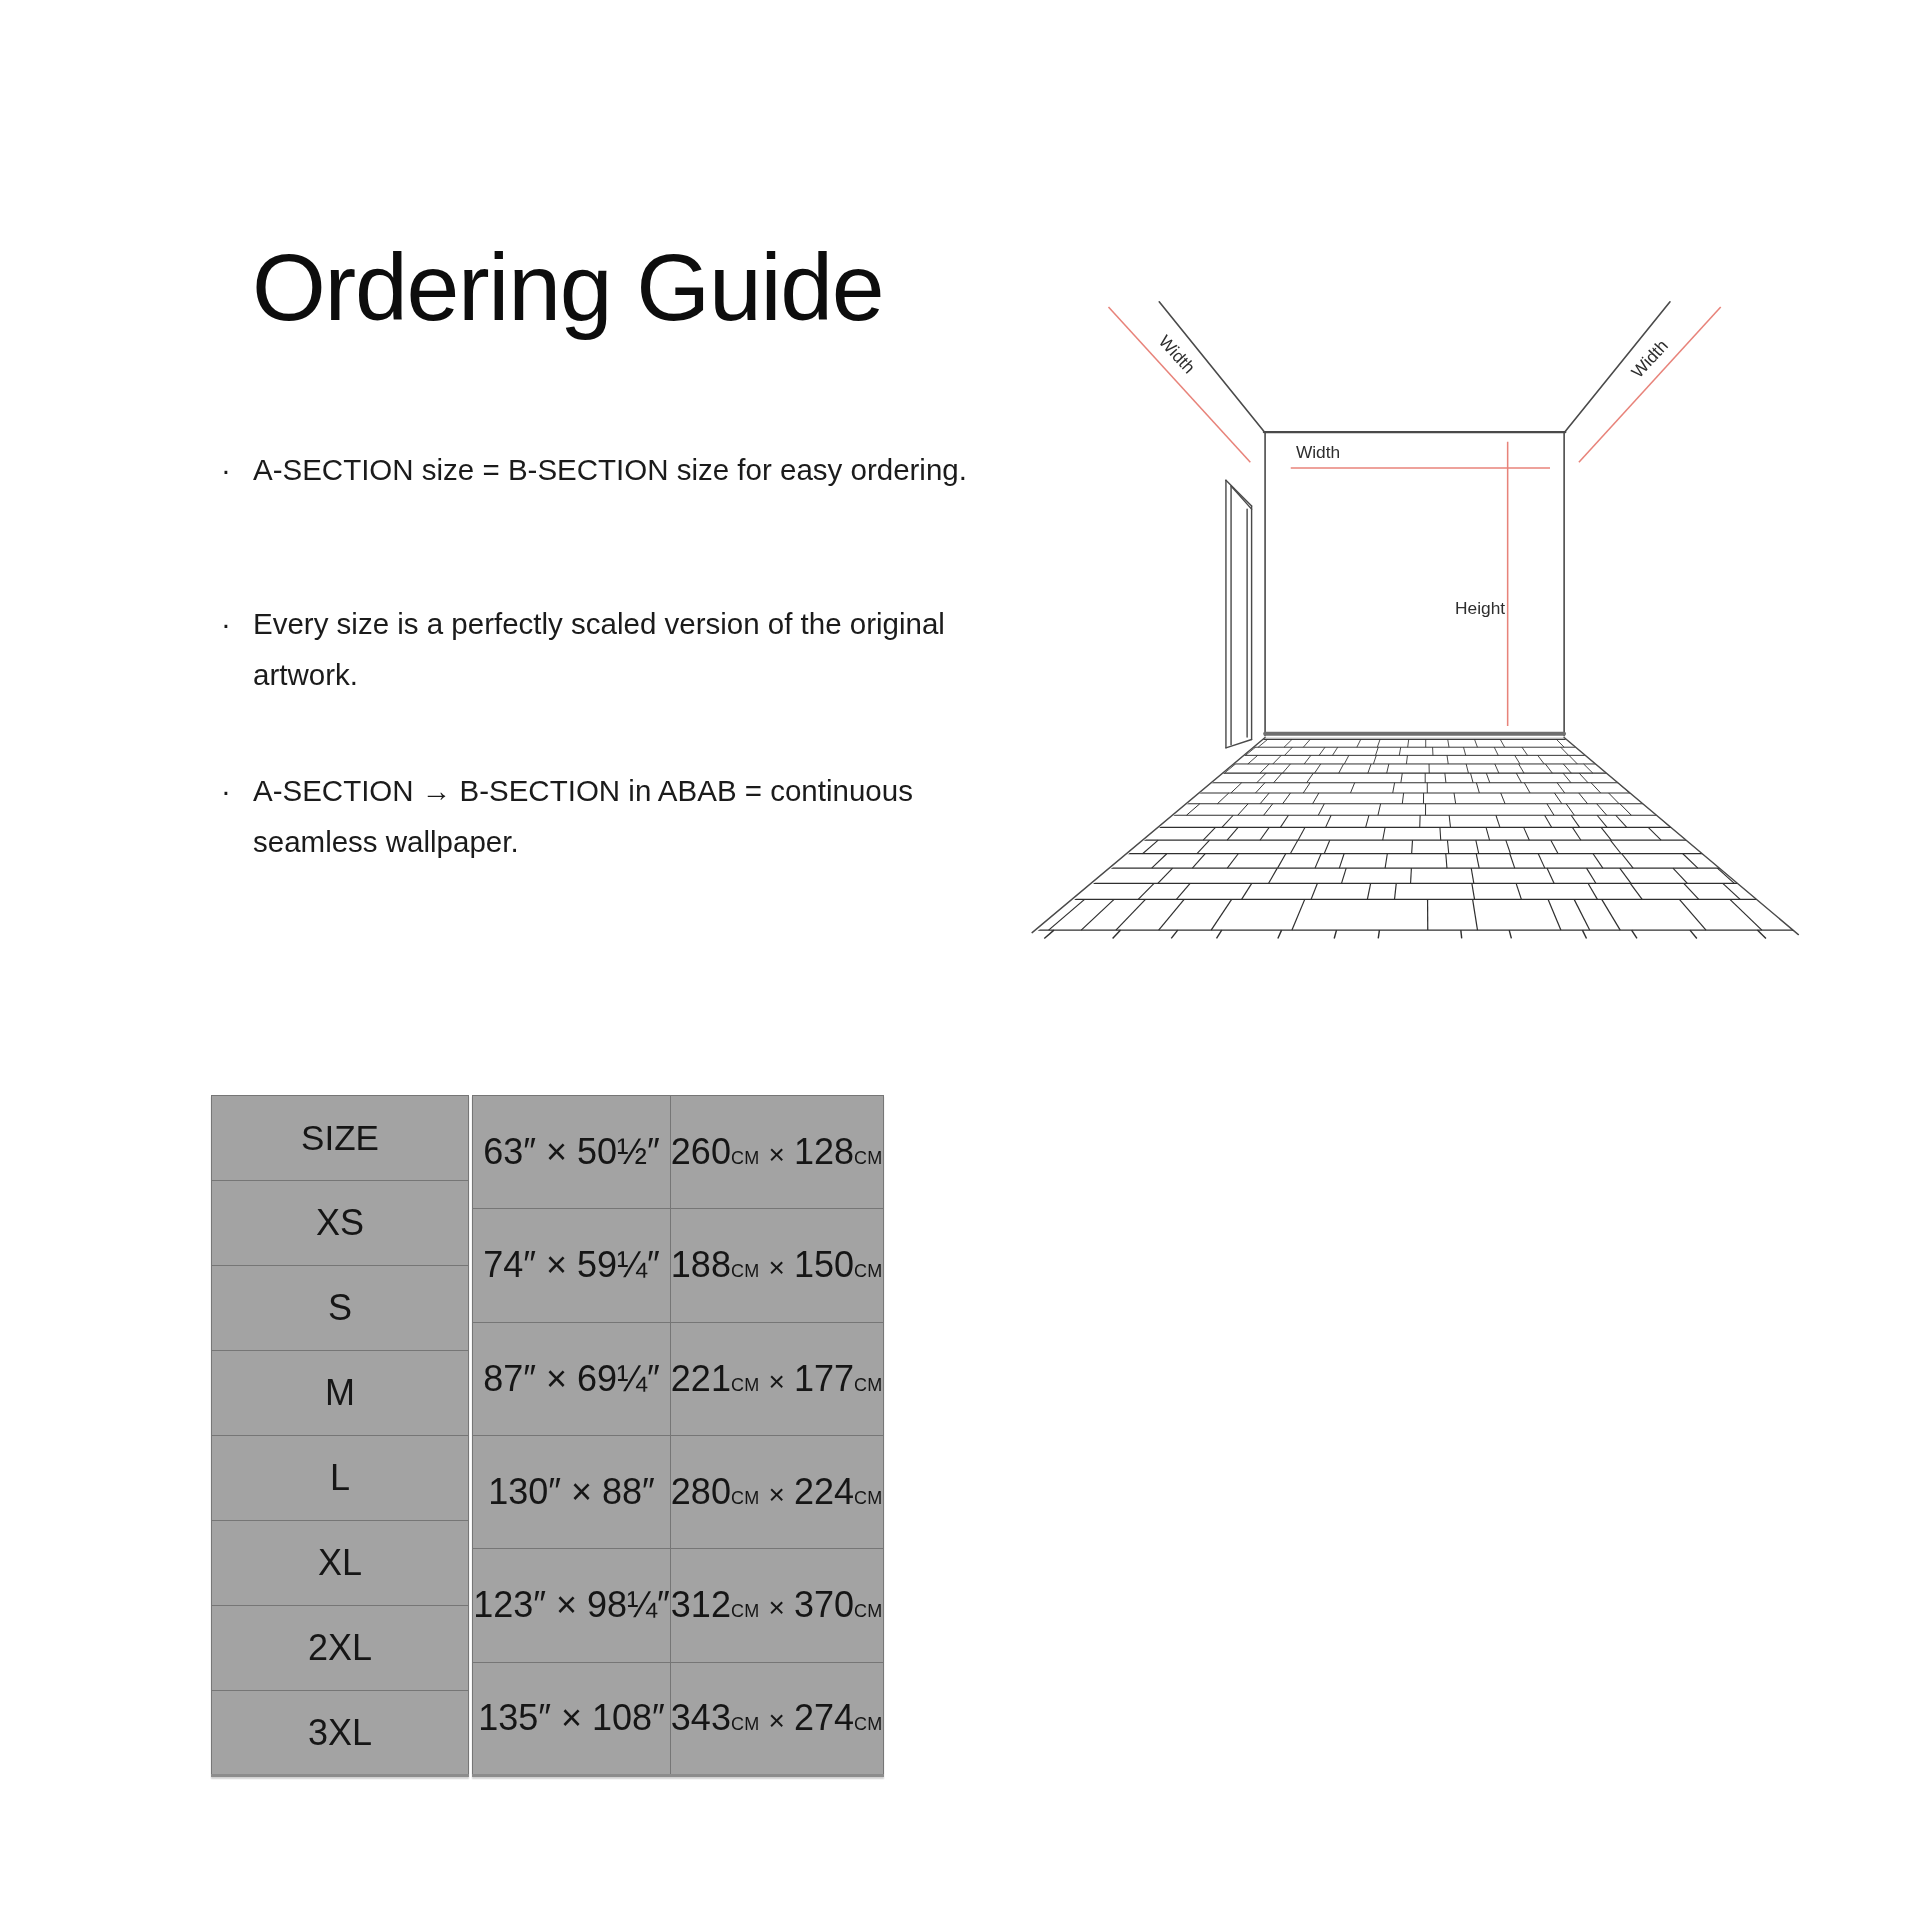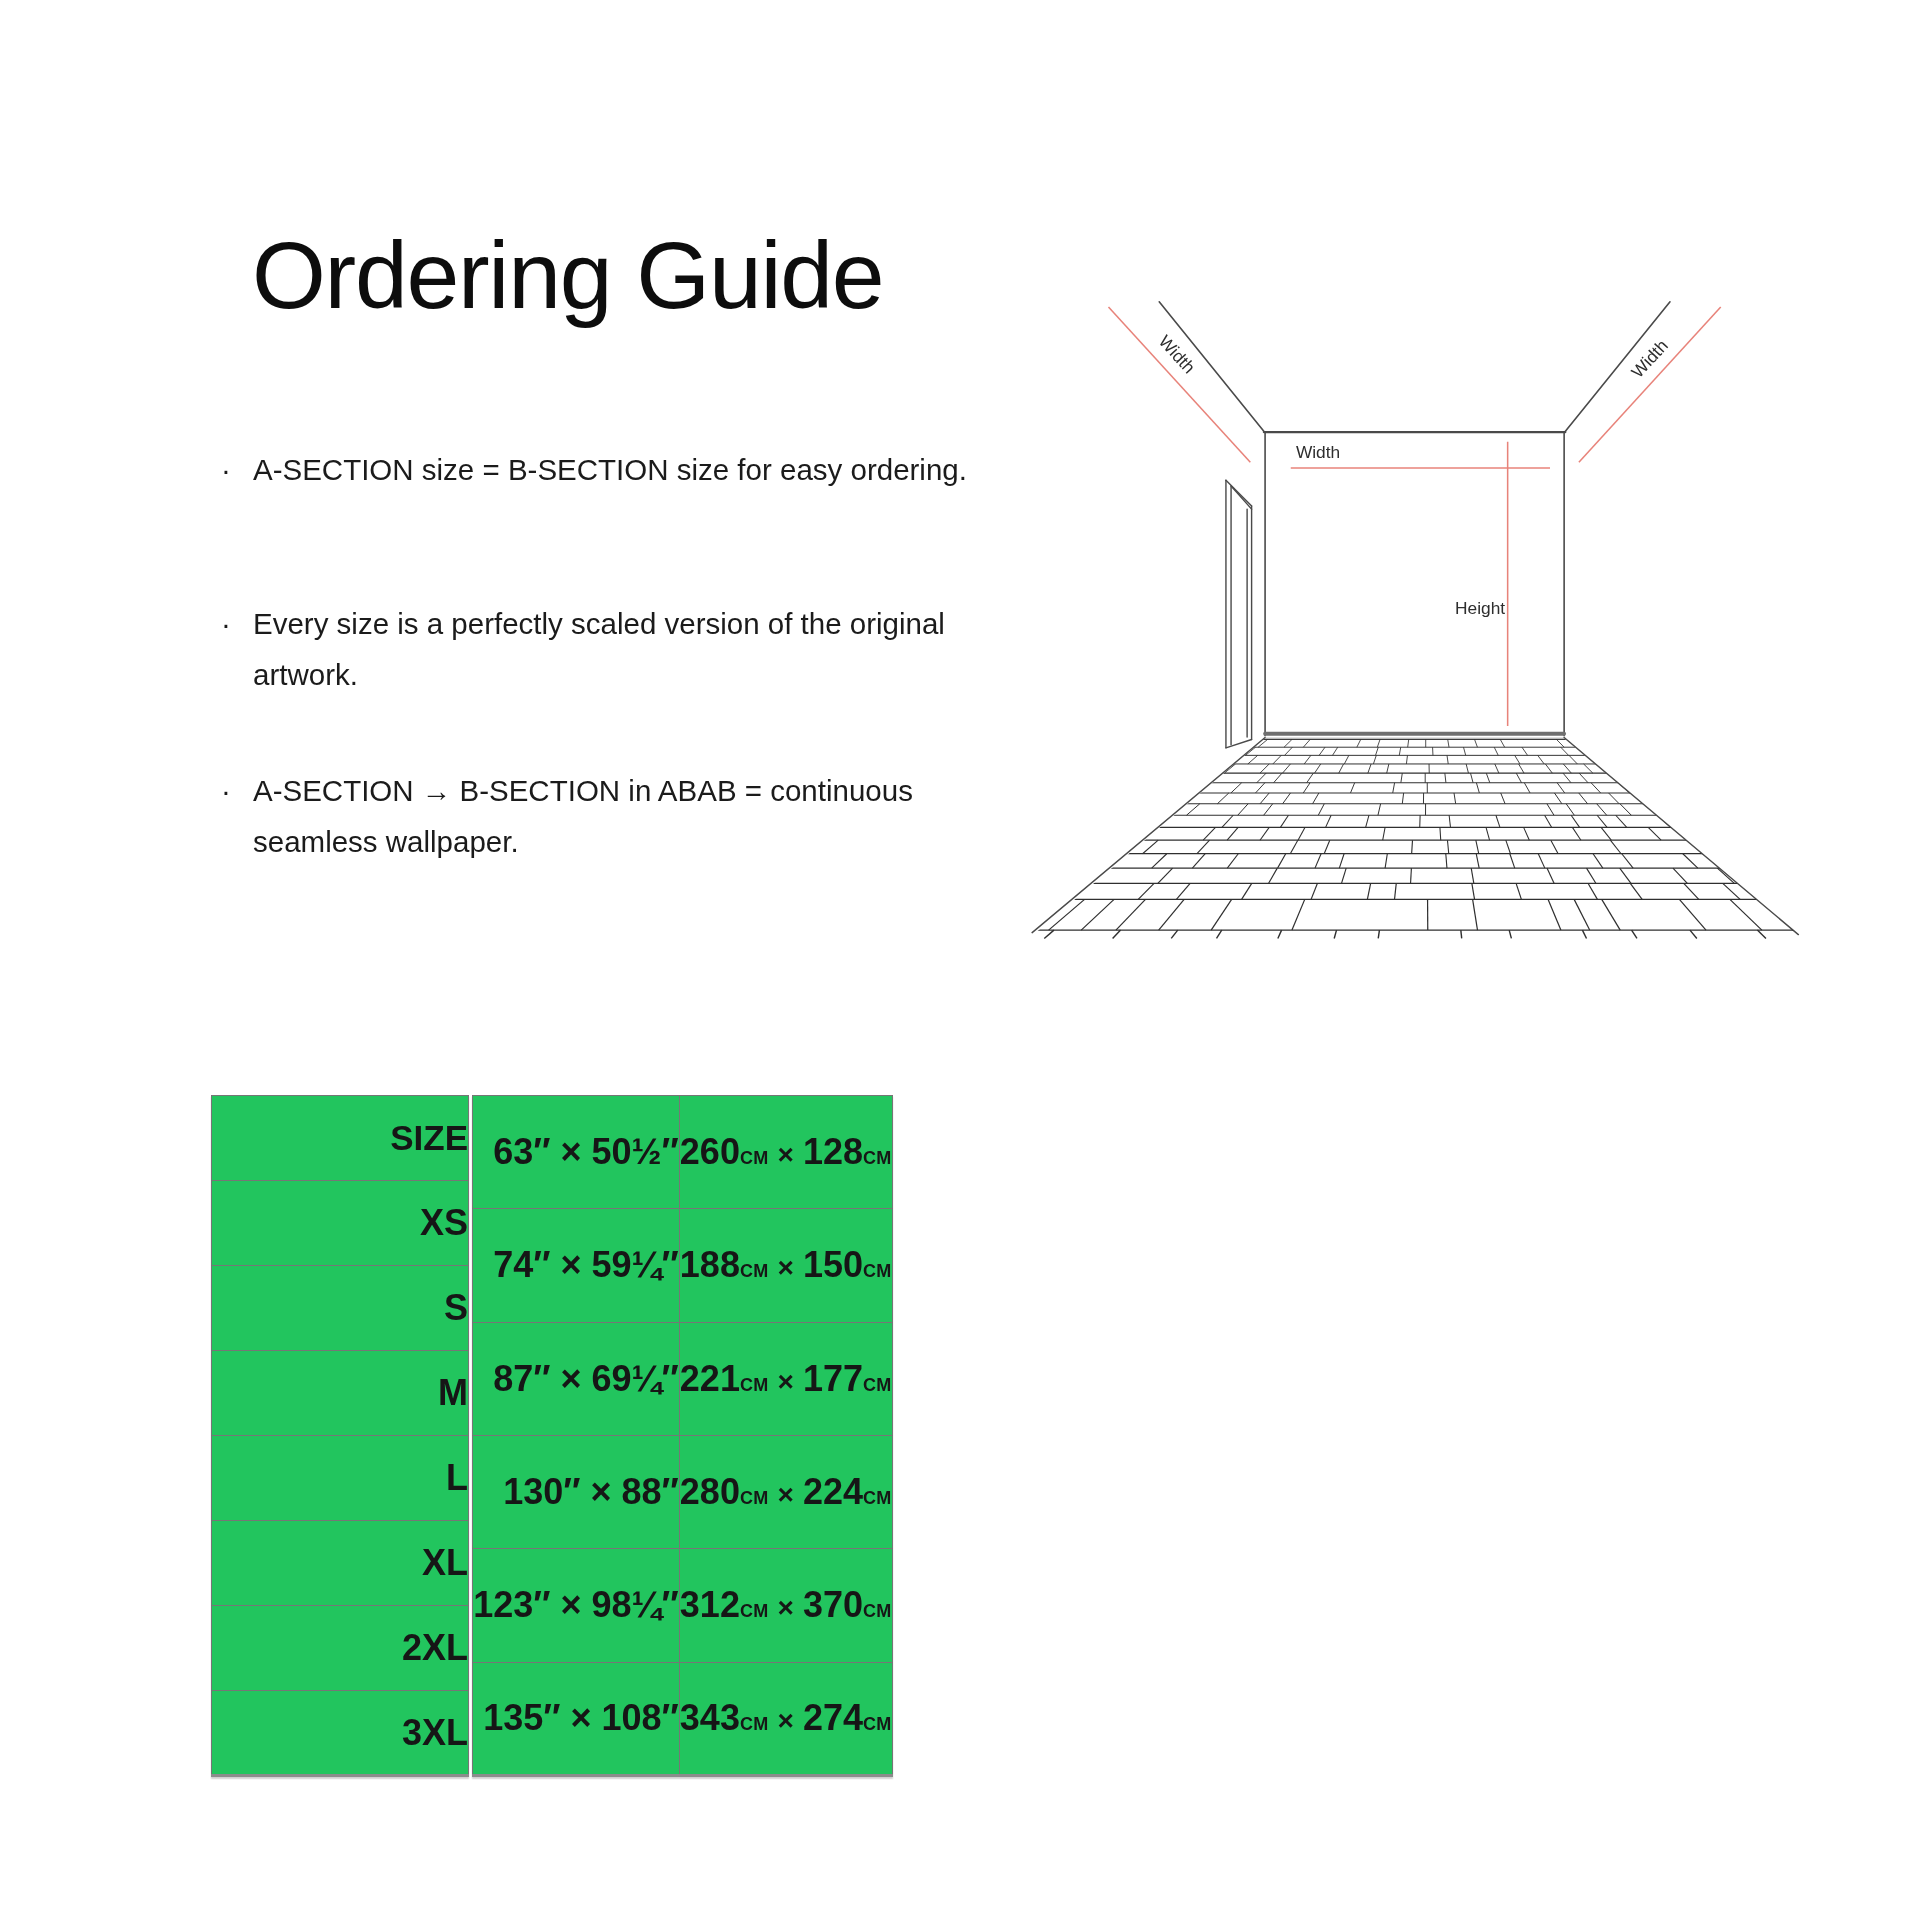--- a/index.html
+++ b/index.html
@@ -1,39 +1,39 @@
 <!DOCTYPE html>
 <html style="font-size:10.3px"><head>
 <meta charset="utf-8">
 <style>
   html,body{margin:0;padding:0;background:#ffffff;}
   .page{position:relative;width:1926px;height:1926px;background:#ffffff;overflow:hidden;
         font-family:"Liberation Sans",sans-serif;color:#151515;}
 
   
-  .title{position:absolute;left:252px;top:221px;font-size:95px;font-weight:300;
+  .title{position:absolute;left:252px;top:233px;font-size:95px;font-weight:300;
          letter-spacing:-1.3px;color:#0d0d0d;white-space:nowrap;text-align:right;}
 
   
   .bullet{position:absolute;left:221px;padding-left:32px;font-size:29.5px;font-weight:300;
           line-height:51px;color:#1b1b1b;white-space:nowrap;}
   .bullet .marker{position:absolute;left:0;top:0;}
   .bullet-1{top:444px;}
   .bullet-2{top:598px;}
   .bullet-3{top:765px;}
 
   
   .room{position:absolute;left:1027px;top:276px;width:815px;height:687px;}
   .diagram-label{fill:#2e2e2e;font-family:"Liberation Sans",sans-serif;font-size:27px;}
 
   
   .table-wrap{position:absolute;left:211px;top:1095px;display:flex;gap:3.2px;}
   table{border-collapse:collapse;box-shadow:0 1.9px 1.3px rgba(0,0,0,0.18);}
-  th,td{background:#22c55e;border:1.3px solid #767676;text-align:right;vertical-align:middle;
-        font-weight:700;padding:0;color:#161616;}
+  th,td{background:#a3a3a3;border:1.3px solid #767676;text-align:center;vertical-align:middle;
+        font-weight:400;padding:0;color:#161616;}
   tr{height:85px;}
   th{font-size:35px;}
   td{font-size:36px;}
   tr:last-child th, tr:last-child td{border-bottom:3.2px solid #8c8c8c;margin-top:36px;}
   .col-size{width:256px;}
   .col-in{width:632px;}
   .col-cm{width:661px;}
   .unit{font-size:18px;letter-spacing:0.3px;}
   .times{font-size:28px;padding:0 9px;}
 </style>

